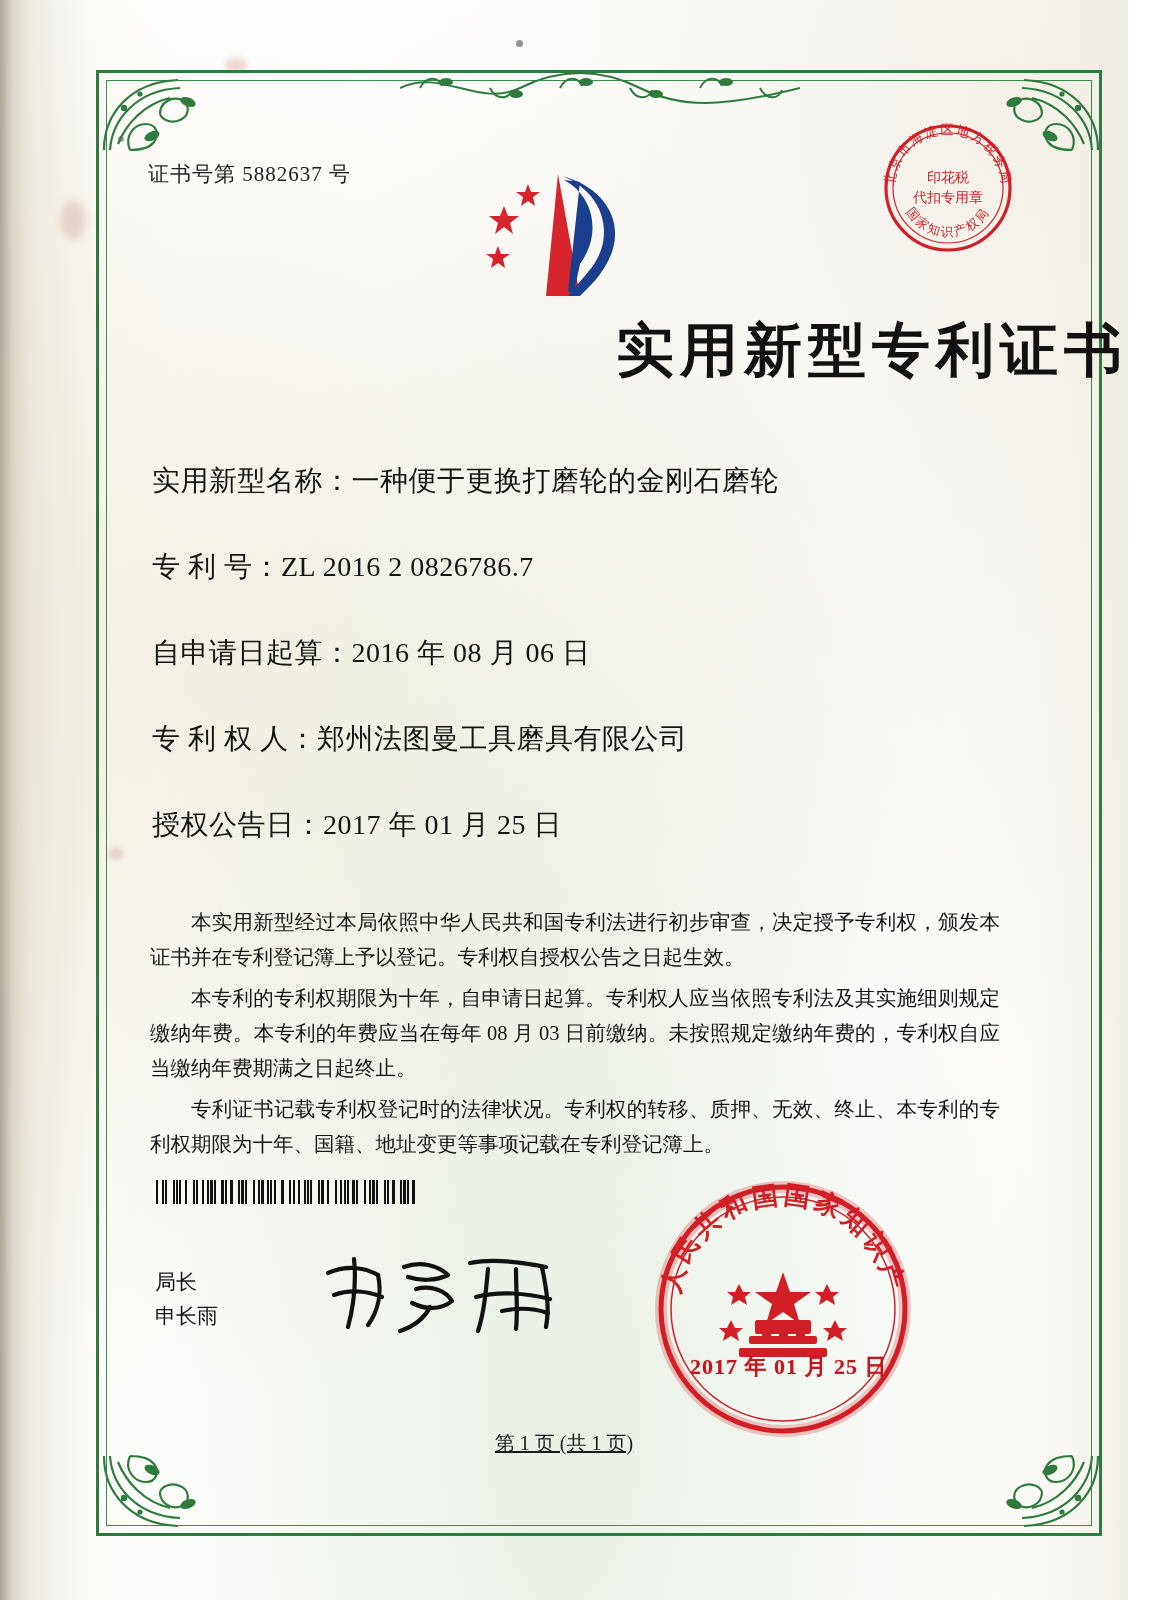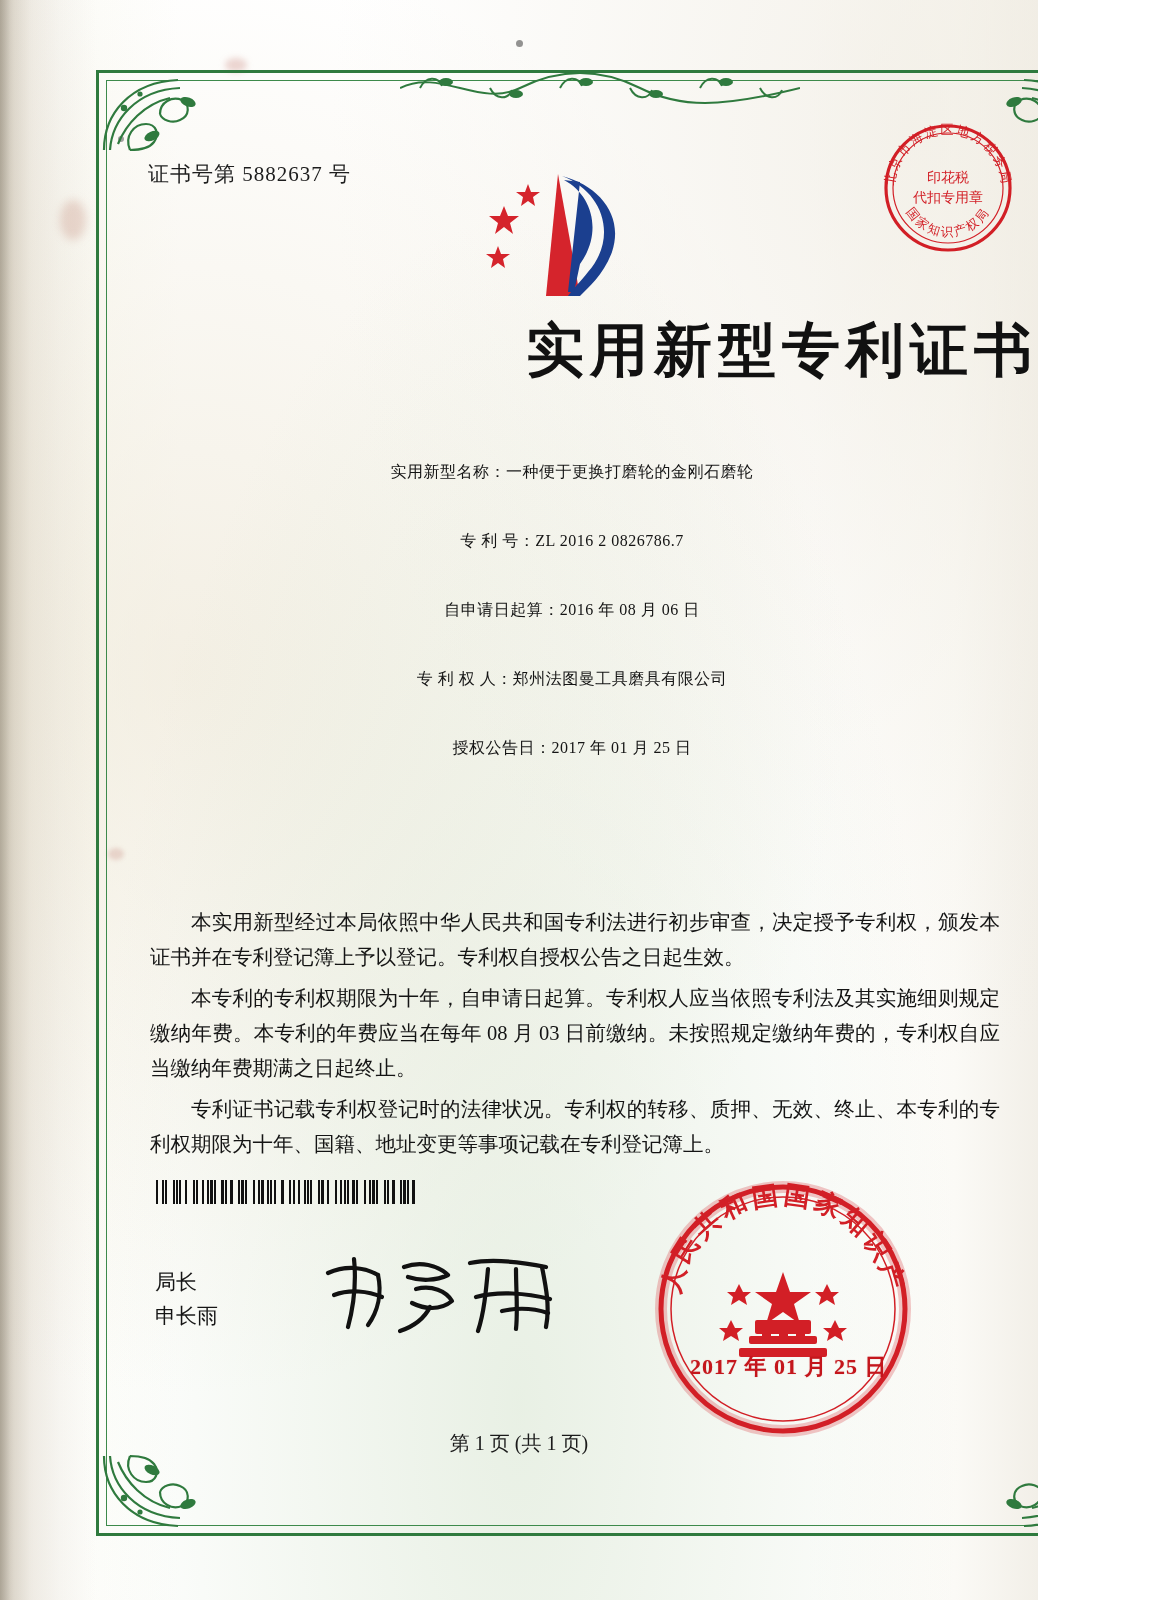--- a/index.html
+++ b/index.html
@@ -5,21 +5,21 @@
   html, body {
     margin: 0;
     padding: 0;
     background: #ffffff;
   }
   body {
     font-family: "Liberation Serif", "DejaVu Serif", serif;
   }
   .page {
     position: relative;
-    width: 1038px;
+    width: 1128px;
     height: 1600px;
     overflow: hidden;
     background:
       radial-gradient(ellipse at 18% 42%, rgba(234,226,205,0.55) 0%, rgba(255,255,255,0) 55%),
       linear-gradient(90deg, #cfc9bb 0px, #efeae0 14px, #f7f4ee 34px, #fbfaf6 60px, #fdfdfa 100px, #ffffff 180px, #ffffff 78%, #fbfaf6 92%, #f2efe8 100%);
   }
   
   .paper-tint {
     position: absolute;
     inset: 0;
@@ -119,25 +119,24 @@
   }
 
   
   .fields {
     position: absolute;
     left: 152px;
     top: 462px;
     width: 840px;
   }
   .field {
-    font-size: 16px;
+    font-size: 28px;
     color: #141414;
     margin-bottom: 48px;
     white-space: nowrap;
-    text-align: center;
   }
   .field .lbl { letter-spacing: 0.5px; }
   .field .val { letter-spacing: 0.5px; }
   .mono-num { font-family: "Liberation Serif", serif; letter-spacing: 1.2px; }
 
   
   .body-text {
     position: absolute;
     left: 150px;
     top: 905px;
@@ -205,20 +204,21 @@
     text-shadow: 0 0 1px rgba(196,22,28,0.4);
   }
 
   .page-num {
     position: absolute;
     left: 0; right: 0;
     top: 1430px;
     text-align: center;
     font-size: 20px;
     color: #1a1a1a;
+    text-decoration: underline;
   }
 </style>
 </head>
 <body>
 
 <div class="page">
 
   <div class="paper-tint"></div>
   <div class="left-shadow"></div>
 

